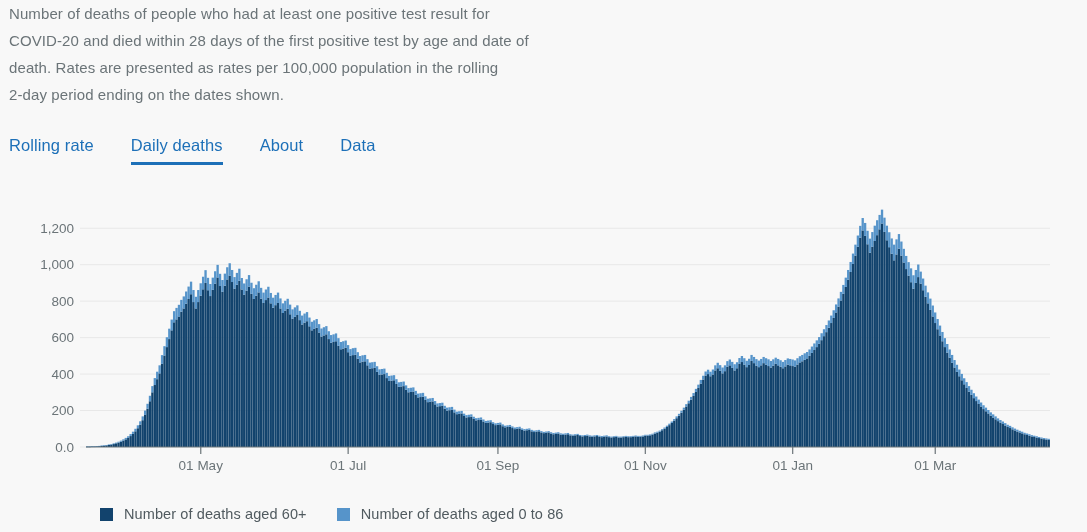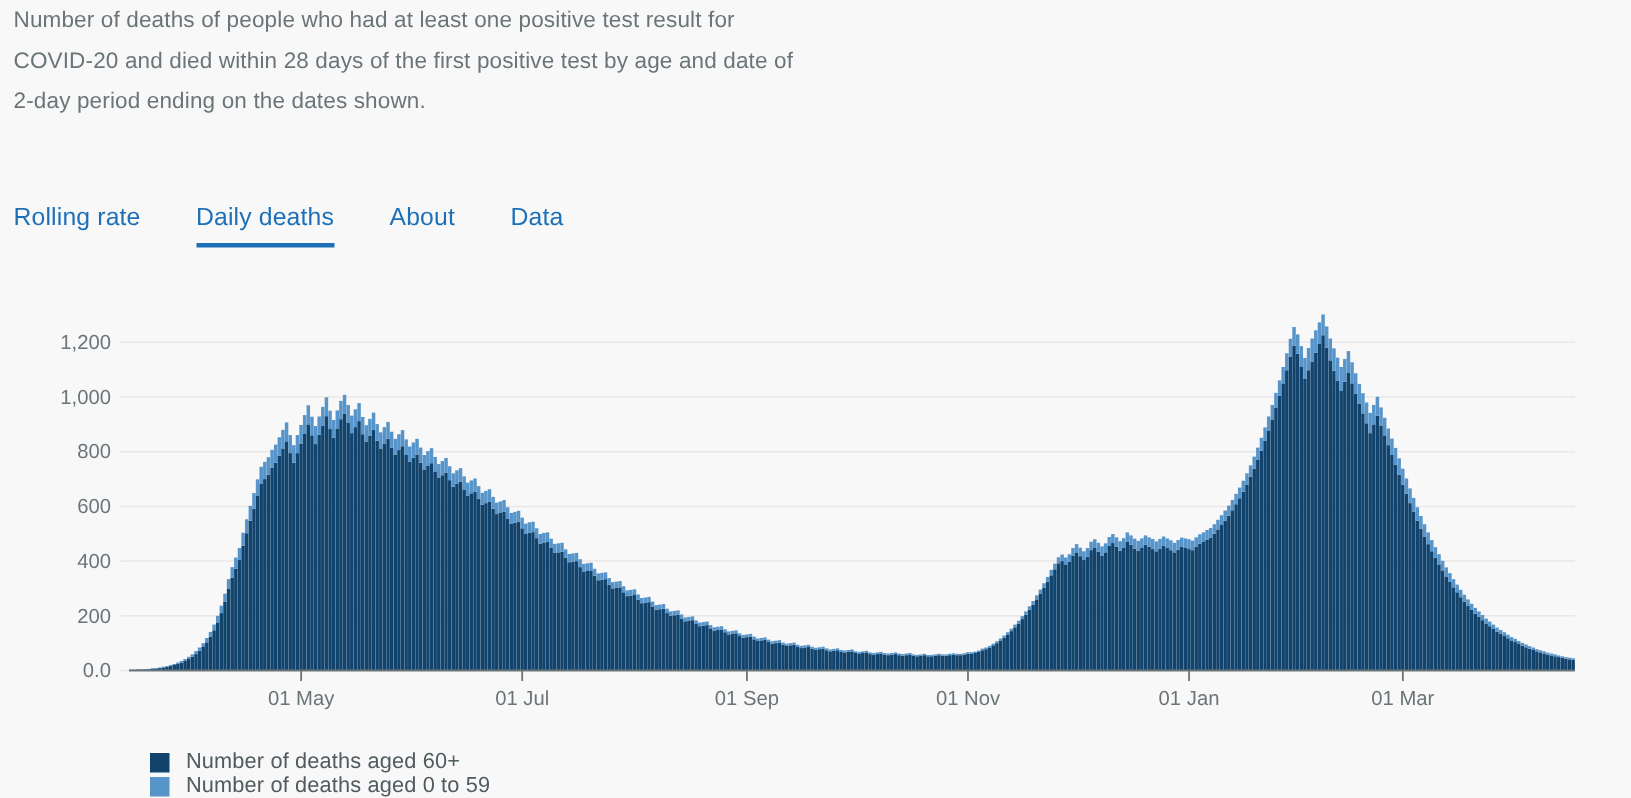--- a/index.html
+++ b/index.html
@@ -73,23 +73,22 @@
     font-size: 13.5px;
     fill: #6b7478;
   }
 
   
   .legend {
     position: absolute;
     left: 100px;
     top: 500px;
     display: flex;
-    align-items: flex-start;
+    align-items: flex-end;
     height: 22px;
-    flex-direction: column;
   }
   .legend-item {
     display: flex;
     align-items: center;
     margin-right: 30px;
   }
   .legend-swatch {
     width: 13px;
     height: 13px;
     margin-right: 11px;
@@ -103,20 +102,21 @@
   }
 </style>
 </head>
 <body>
 
 <div id="app">
 
   <div class="description">
     <span class="line">Number of deaths of people who had at least one positive test result for</span>
     <span class="line">COVID-20 and died within 28 days of the first positive test by age and date of</span>
+    <span class="line">death. Rates are presented as rates per 100,000 population in the rolling</span>
     <span class="line">2-day period ending on the dates shown.</span>
   </div>
 
   <div class="tabs">
     <div class="tab">Rolling rate</div>
     <div class="tab active">Daily deaths</div>
     <div class="tab">About</div>
     <div class="tab">Data</div>
   </div>
 
@@ -958,17 +958,17 @@
       </svg>
   </div>
 
   <div class="legend">
     <div class="legend-item">
       <span class="legend-swatch" id="sw0" style="background: rgb(18, 67, 109);"></span>
       <span class="legend-text">Number of deaths aged 60+</span>
     </div>
     <div class="legend-item">
       <span class="legend-swatch" id="sw1" style="background: rgb(86, 148, 202);"></span>
-      <span class="legend-text">Number of deaths aged 0 to 59</span>
+      <span class="legend-text">Number of deaths aged 0 to 86</span>
     </div>
   </div>
 
 </div>
 
 </body></html>

